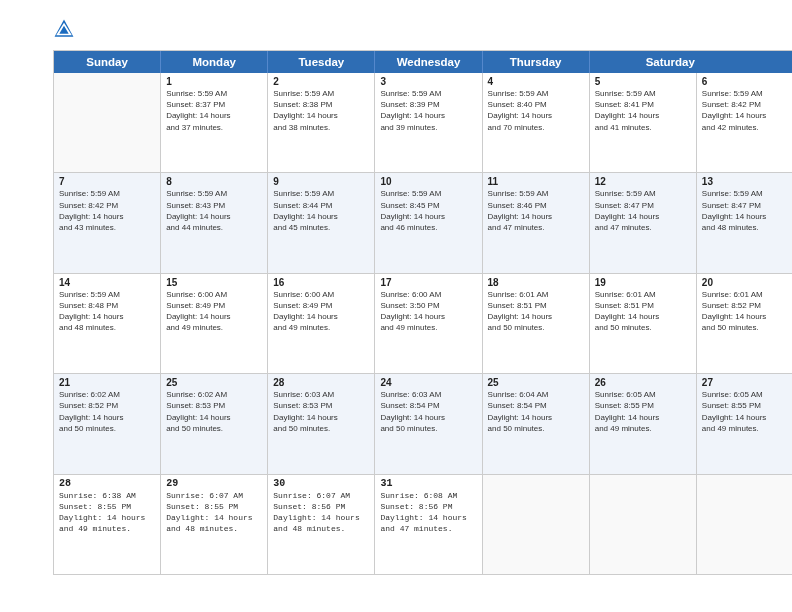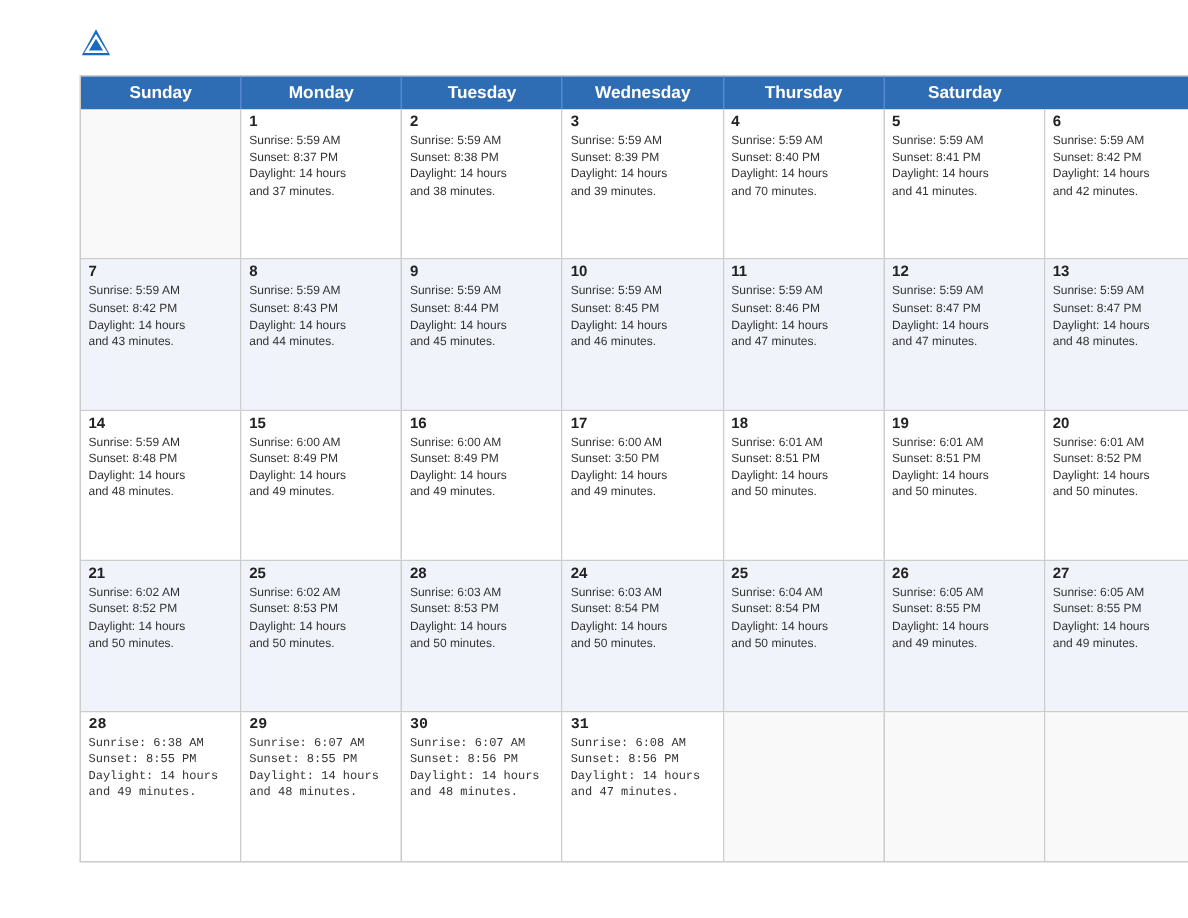--- a/index.html
+++ b/index.html
@@ -66,21 +66,21 @@
       background: #2e6db4;
     }
     .cal-header-cell {
       color: #fff;
       font-size: 11.5px;
       font-weight: bold;
       text-align: center;
       padding: 5px 2px;
       border-right: 1px solid #5588cc;
     }
-    .cal-header-cell:last-child { border-right: none; }
+    .cal-header-cell:last-child { border-right: none; text-align: right; }
     .cal-body {
       flex: 1;
       display: flex;
       flex-direction: column;
     }
     .cal-row {
       display: grid;
       grid-template-columns: repeat(7, 1fr);
       flex: 1;
       border-bottom: 1px solid #ccc;

